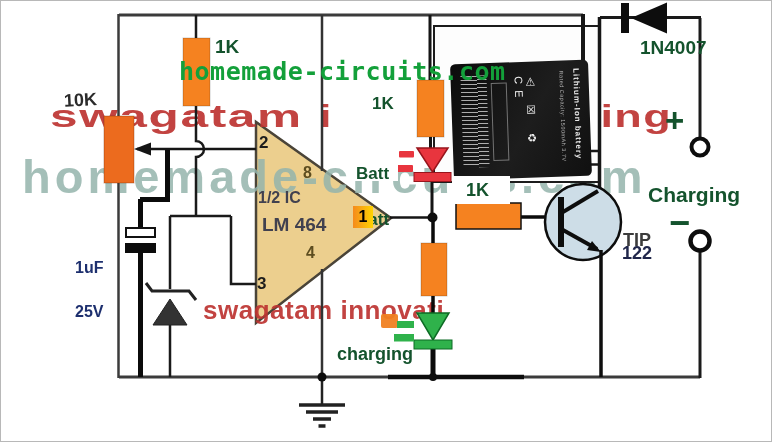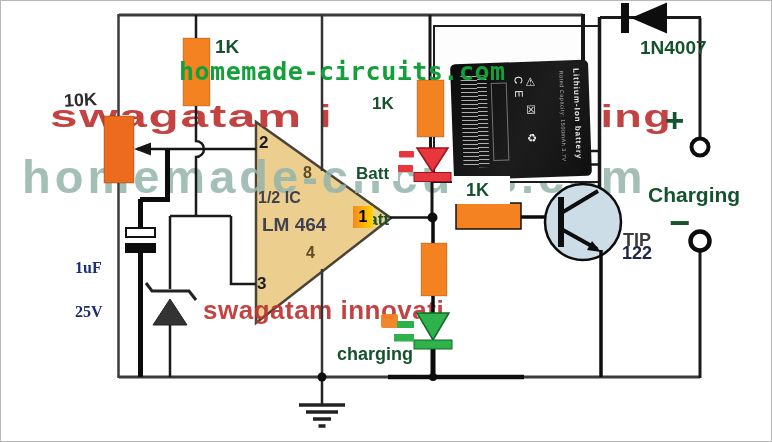--- a/index.html
+++ b/index.html
@@ -173,21 +173,21 @@
   <div class="patch z6" style="left:366px;top:90px;width:46px;height:30px;"></div>
   <div class="patch z6" style="left:452px;top:176px;width:58px;height:28px;"></div>
 
   <div id="wm-green" class="wm z8">homemade-circuits.com</div>
 
   <div class="lbl z7" style="left:64px;top:91px;font-size:18px;color:#2b2b2b;transform:rotate(-3deg);">10K</div>
   <div class="lbl z7" style="left:215px;top:37px;font-size:19px;">1K</div>
   <div class="lbl z7" style="left:372px;top:95px;font-size:17px;">1K</div>
   <div class="lbl z7" style="left:466px;top:181px;font-size:18px;">1K</div>
 
-  <div class="lbl z7 twoline" style="left:75px;top:233px;font-size:16px;color:#1d2f6e;line-height:19px;font-family:Liberation Serif, serif;">
+  <div class="lbl z7 twoline" style="left:75px;top:233px;font-size:16px;color:#1d2f6e;line-height:19px;">
     <span>1uF</span>
     <span>25V</span>
   </div>
 
   <div class="lbl z7" style="left:640px;top:38px;font-size:19px;">1N4007</div>
 
   <div class="lbl z7 twoline" style="left:356px;top:138px;font-size:17px;line-height:21px;">
     <span>Batt</span>
     <span>Batt</span>
   </div>

